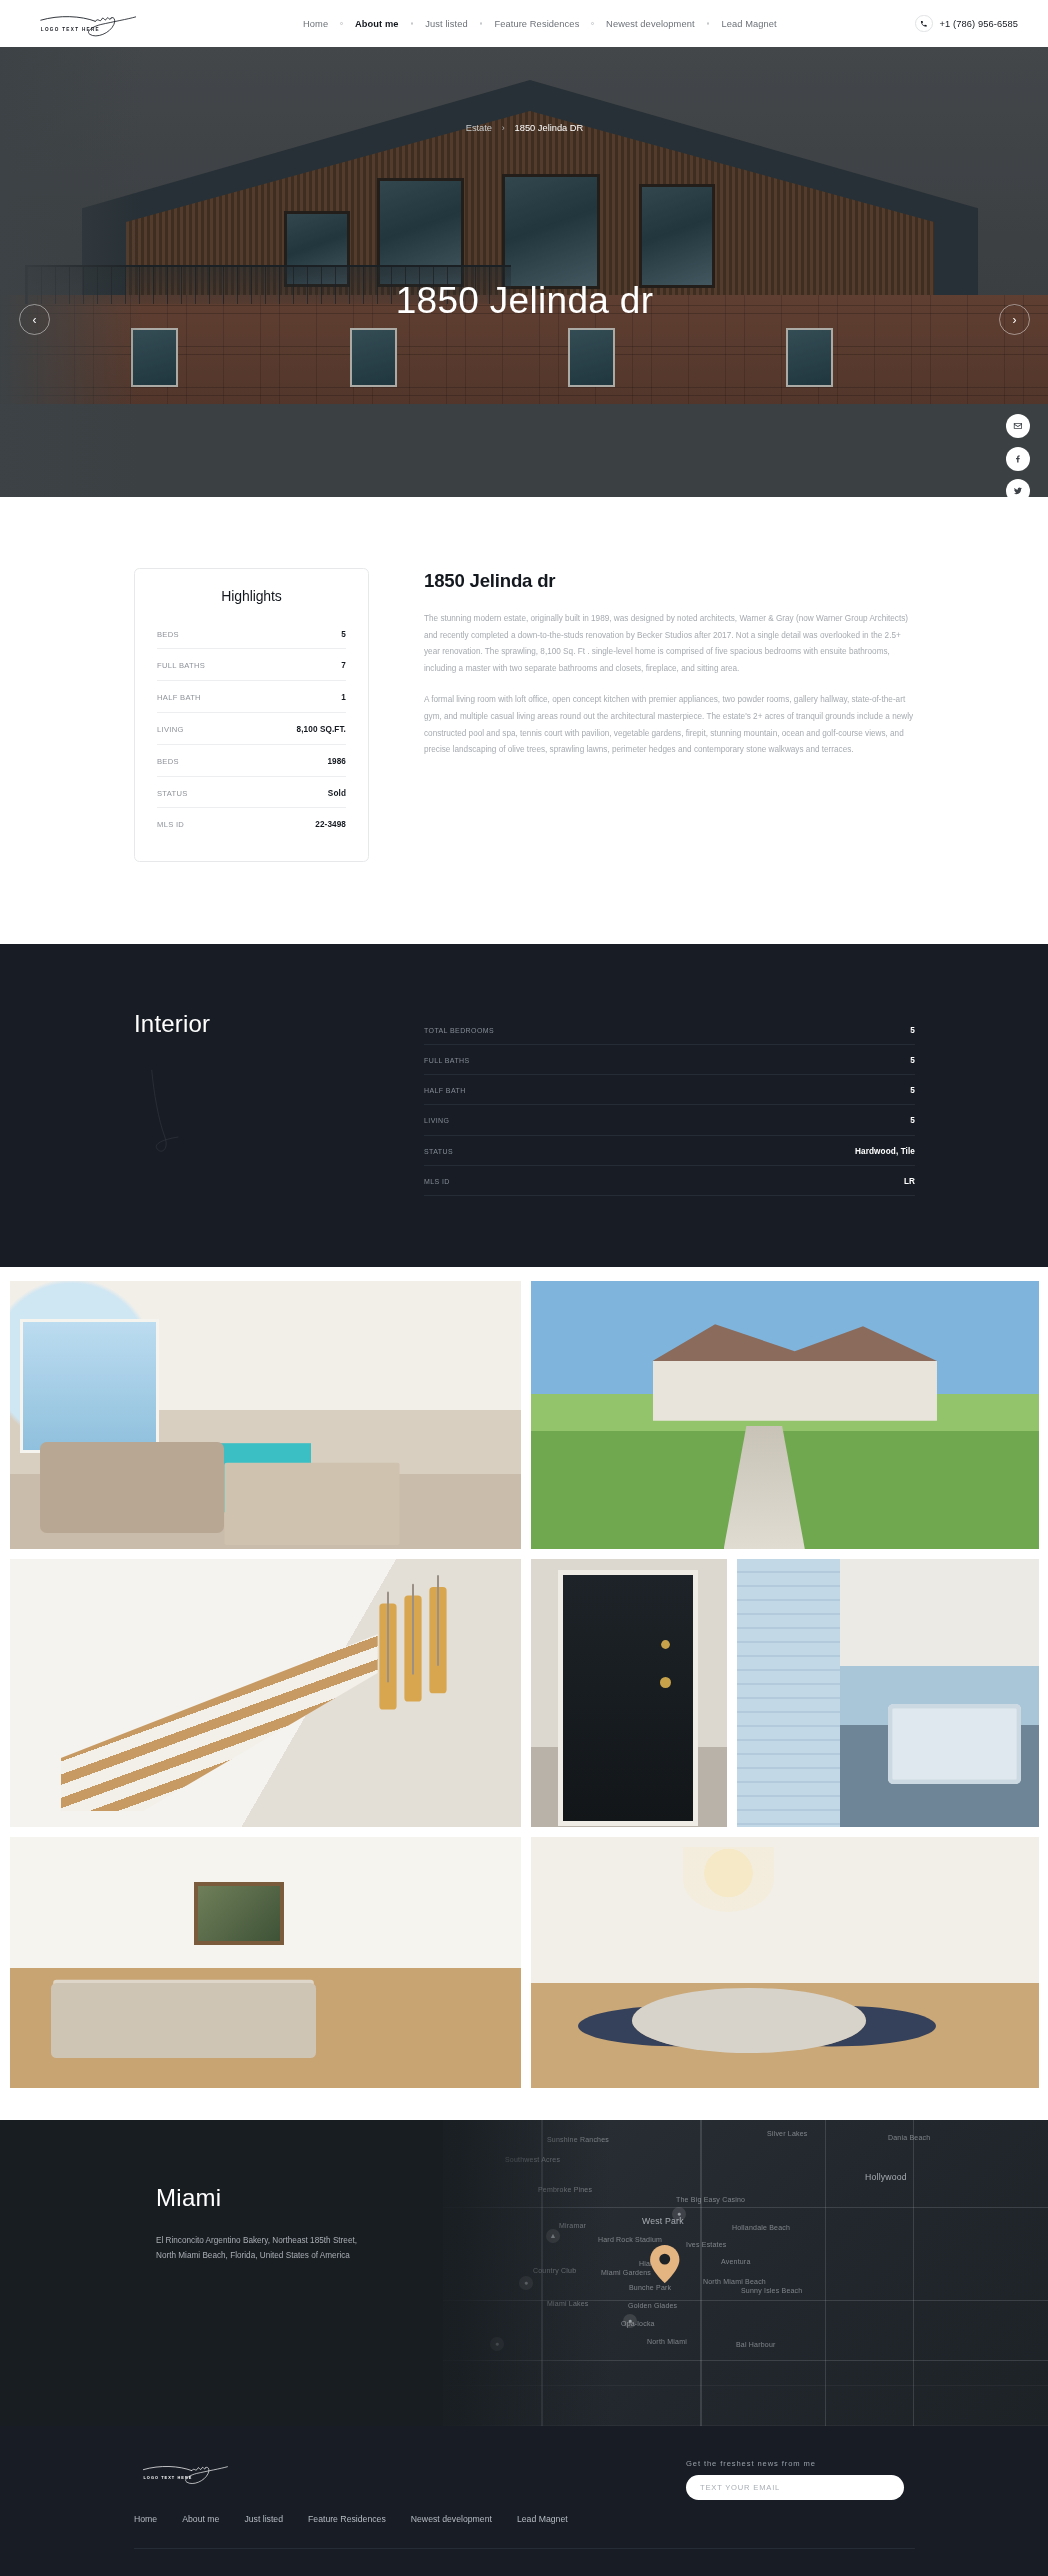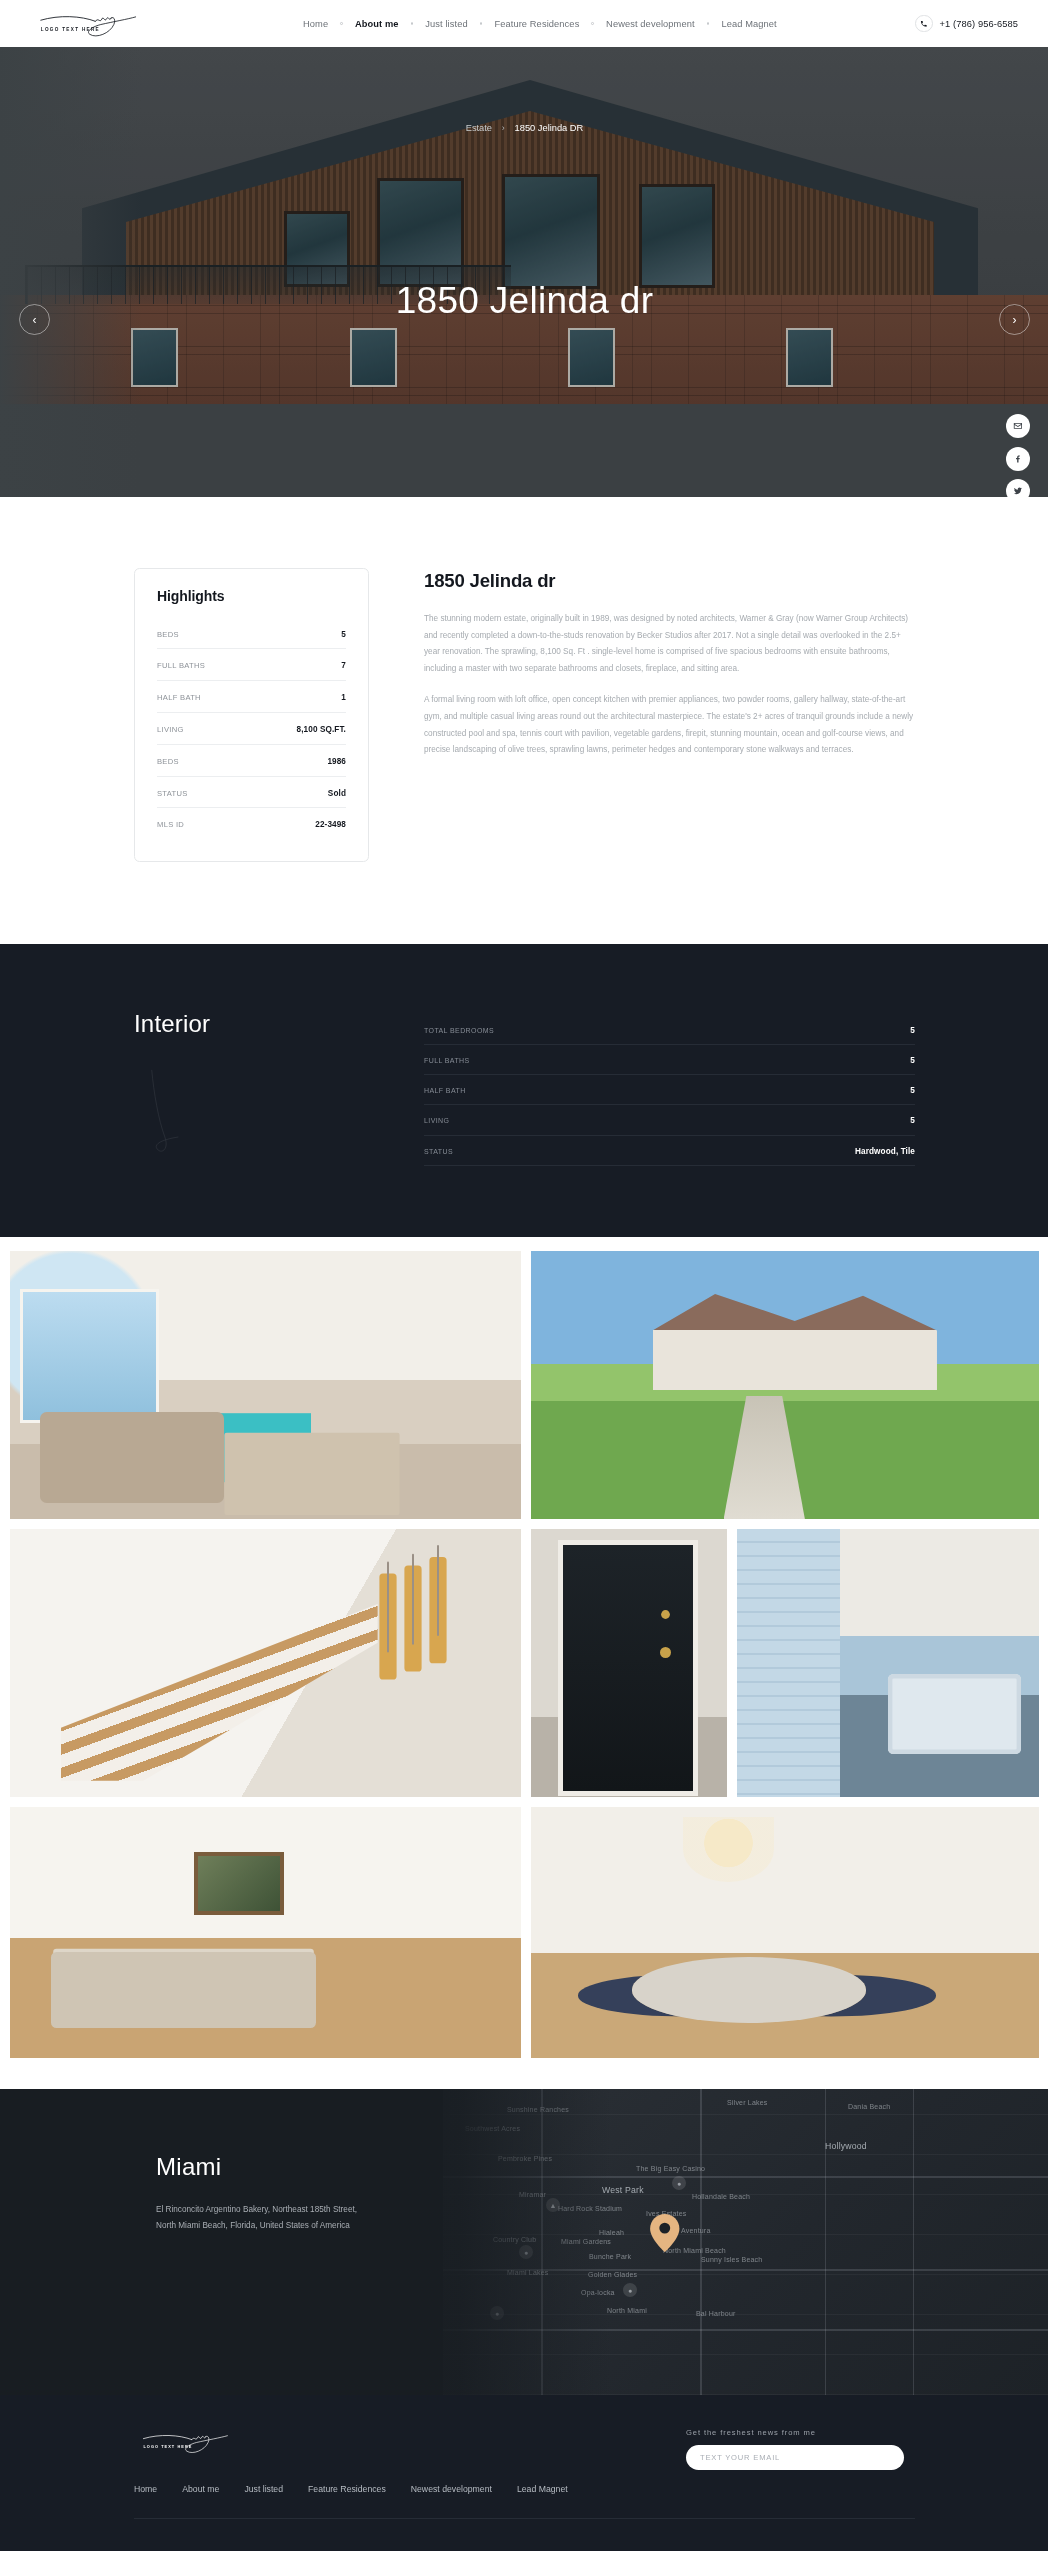--- a/index.html
+++ b/index.html
@@ -175,21 +175,21 @@
   }
   .details-inner { width: 781px; display: flex; gap: 55px; }
   .highlights-card {
     width: 235px; flex: none;
     border: 0.5px solid #e6e8ea;
     border-radius: 5.5px;
     padding: 18.6px 22px 22px 22px;
     height: fit-content;
     background: #fff;
   }
-  .highlights-title { font-size: 14px; font-weight: 700; letter-spacing: -0.1px; margin-bottom: 14px; color:#14181f; }
+  .highlights-title { font-size: 14px; font-weight: 400; letter-spacing: -0.1px; margin-bottom: 14px; color:#14181f;text-align:center; }
   .hl-row {
     display: flex; justify-content: space-between; align-items: baseline;
     padding: 12px 0 9.8px 0;
     border-bottom: 0.5px solid #eceef0;
   }
   .hl-row:last-child { border-bottom: none; }
   .hl-label { font-size: 7.6px; color: #8d9298; letter-spacing: 0.3px; }
   .hl-value { font-size: 8.2px; color: #14181f; font-weight: 700; letter-spacing: 0.1px; }
 
   .desc-col { flex: 1; padding-top: 2.2px; }
@@ -348,21 +348,21 @@
   }
   .road {
     position: absolute; background: rgba(190,196,203,.18);
   }
   .map-gradient {
     position: absolute; left: 360px; top: 0; width: 251px; height: 306px;
     background: linear-gradient(90deg, #181d22 0%, rgba(24,29,34,.88) 40%, rgba(24,29,34,0) 100%);
   }
   .map-label {
     position: absolute; color: rgba(200,206,212,.55); font-size: 7px;
-    letter-spacing: 0.2px; white-space: nowrap;
+    letter-spacing: 0.2px; white-space: nowrap; padding-left: 40px;
   }
   .map-label.big { font-size: 8.7px; color: rgba(214,220,226,.72); }
   .map-pin {
     position: absolute; left: 650px; top: 125px;
     width: 29.5px; height: 38px;
   }
   .map-pin svg { display:block; }
   .map-inner {
     position: absolute; left: 156px; top: 64px; z-index: 5;
   }
@@ -568,20 +568,24 @@
           <span class="it-label">HALF BATH</span>
           <span class="it-value">5</span>
         </div>
         <div class="it-row">
           <span class="it-label">LIVING</span>
           <span class="it-value">5</span>
         </div>
         <div class="it-row">
           <span class="it-label">STATUS</span>
           <span class="it-value">Hardwood, Tile</span>
+        </div>
+        <div class="it-row">
+          <span class="it-label">MLS ID</span>
+          <span class="it-value">LR</span>
         </div>
       </div>
     </div>
   </section>
 
   <section class="gallery">
     <div class="g-row r1">
       <div class="g-cell c1">
           <div class="ph ph-livingroom"></div>
         </div>

